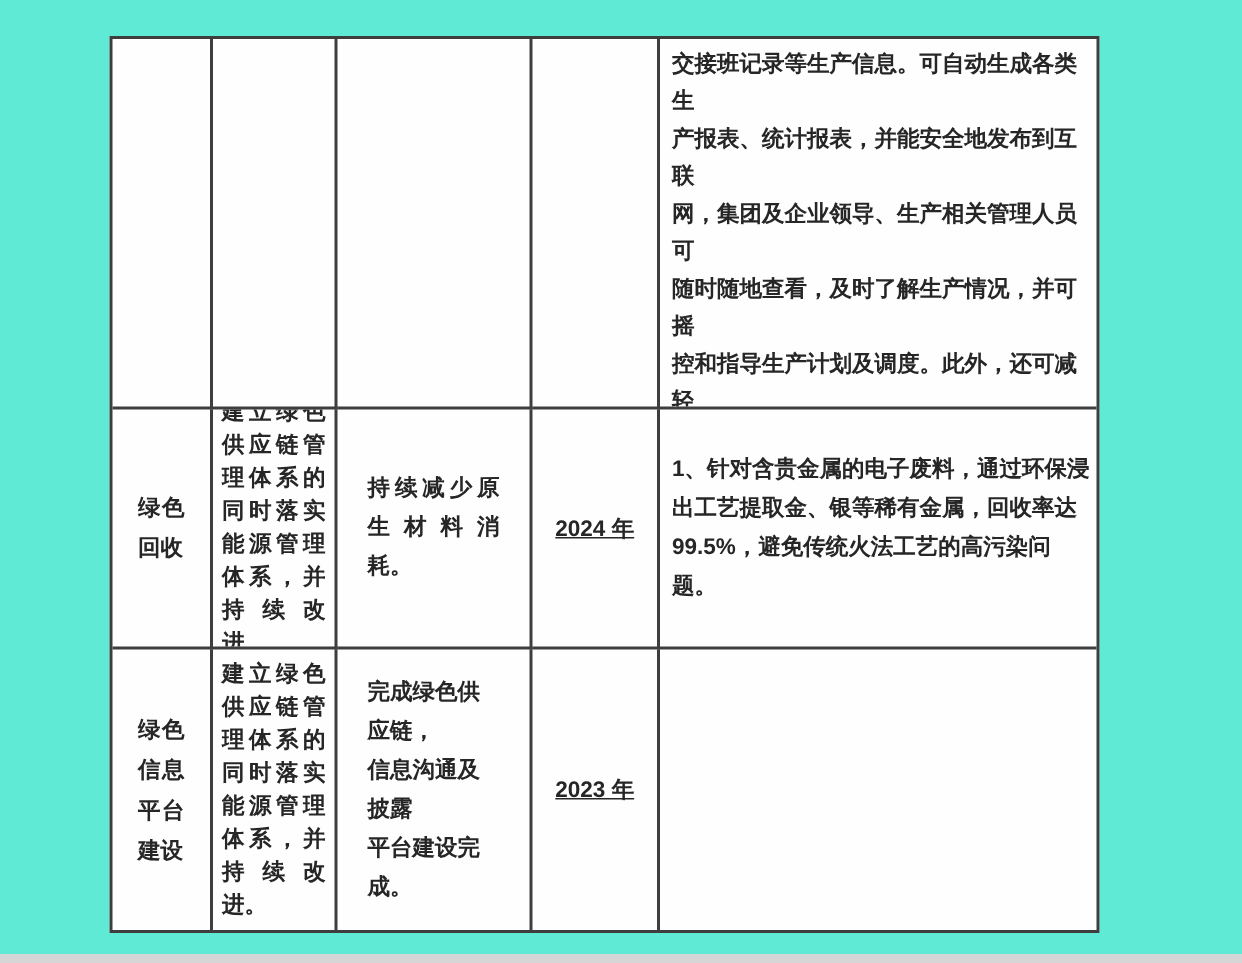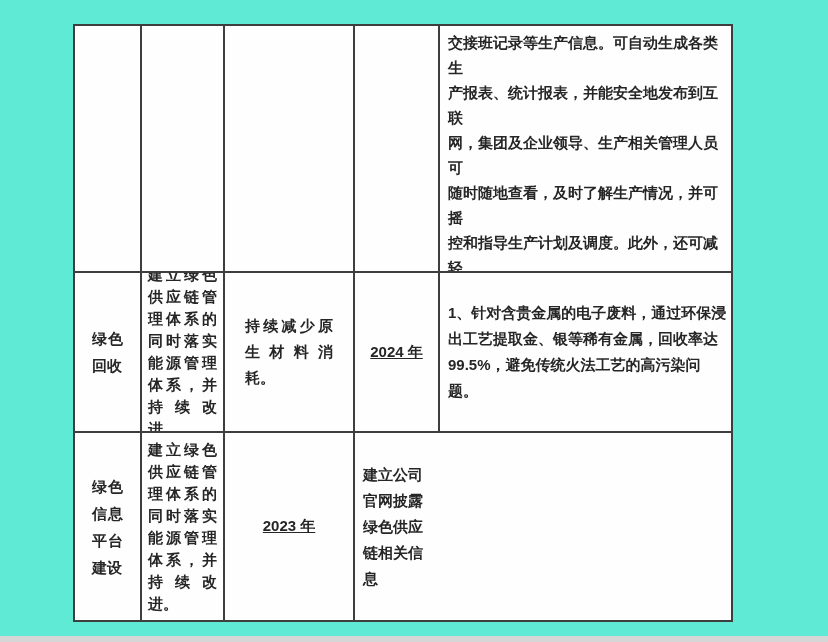--- a/index.html
+++ b/index.html
@@ -109,23 +109,25 @@
 出工艺提取金、银等稀有金属，回收率达
 99.5%，避免传统火法工艺的高污染问题。</p>
     </div>
 
     <div class="cell c-cat last-row">
       <div class="txt">绿色信息平台建设</div>
     </div>
     <div class="cell c-sys last-row">
       <div class="txt">建立绿色供应链管理体系的同时落实能源管理体系，并持续改进。</div>
     </div>
+    <div class="cell c-tgt last-row">
+      <div class="txt pre">完成绿色供应链，
+信息沟通及披露
+平台建设完成。</div>
+    </div>
     <div class="cell c-yr center-h last-row">
       <div>2023 年</div>
-    </div>
-    <div class="cell c-ms last-col last-row">
-      <p class="para loose">建立公司官网披露绿色供应链相关信息</p>
     </div>
 
   </div>
 
   <div class="bottom-strip"></div>
 </div>
 
 </body></html>

